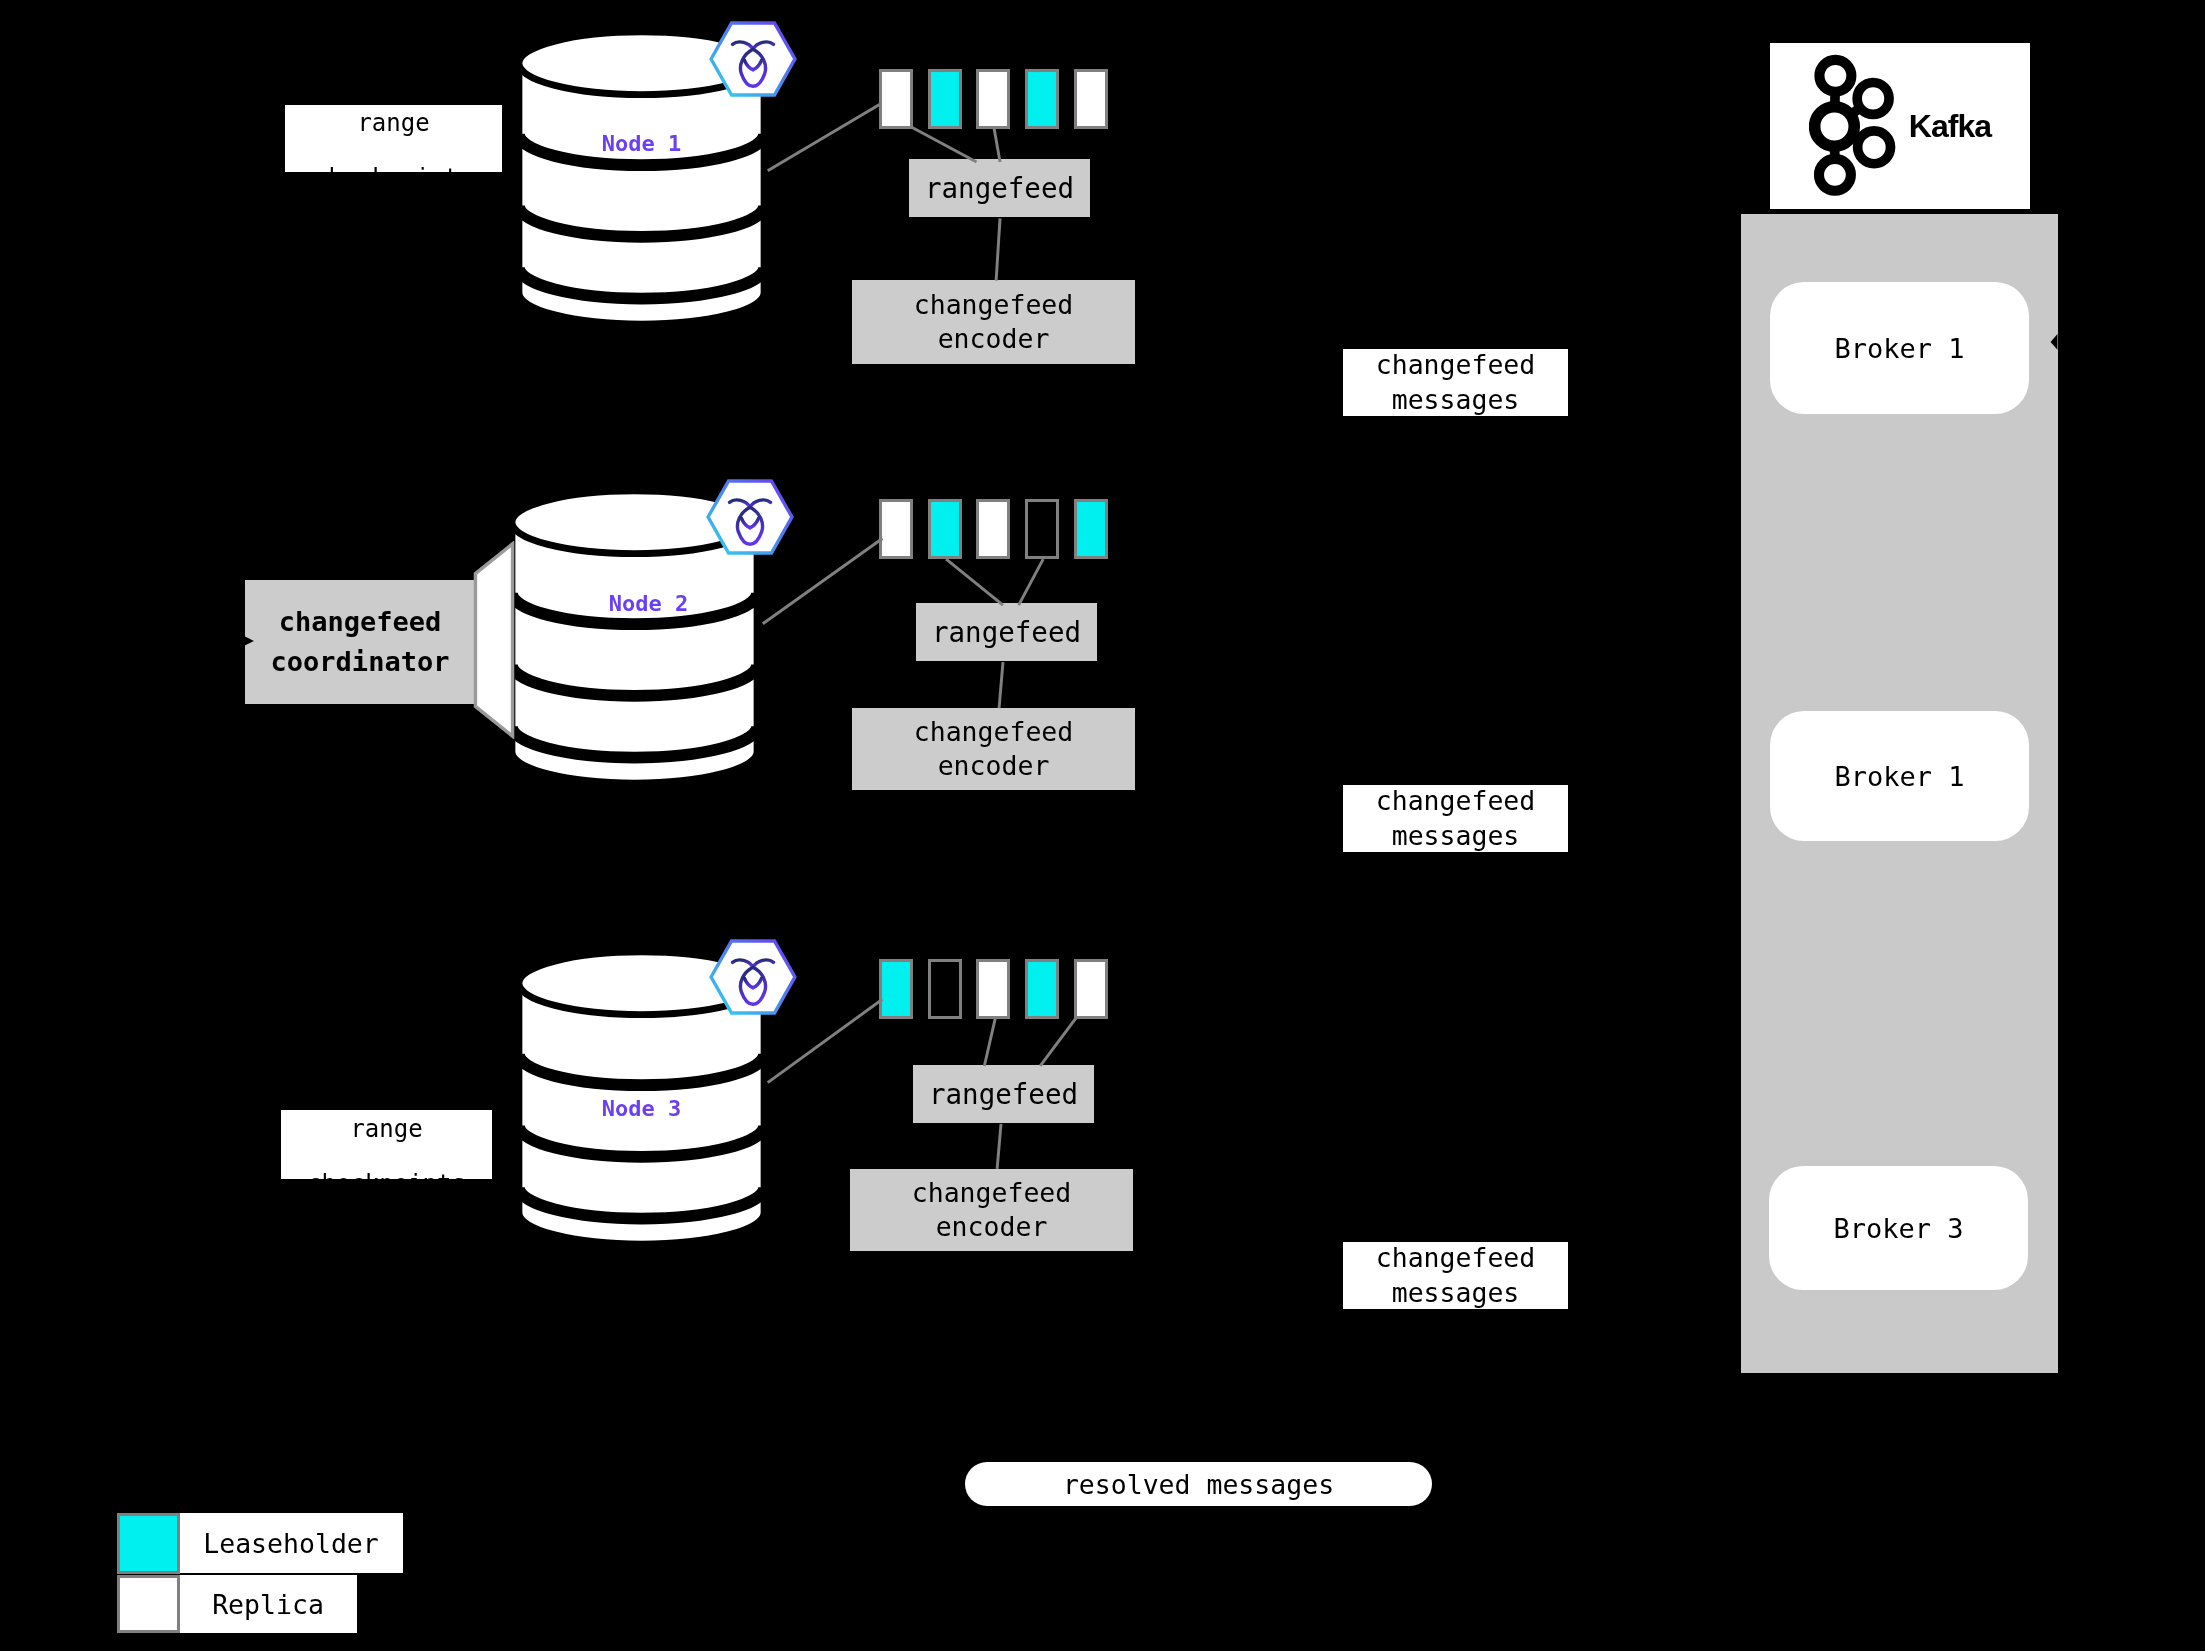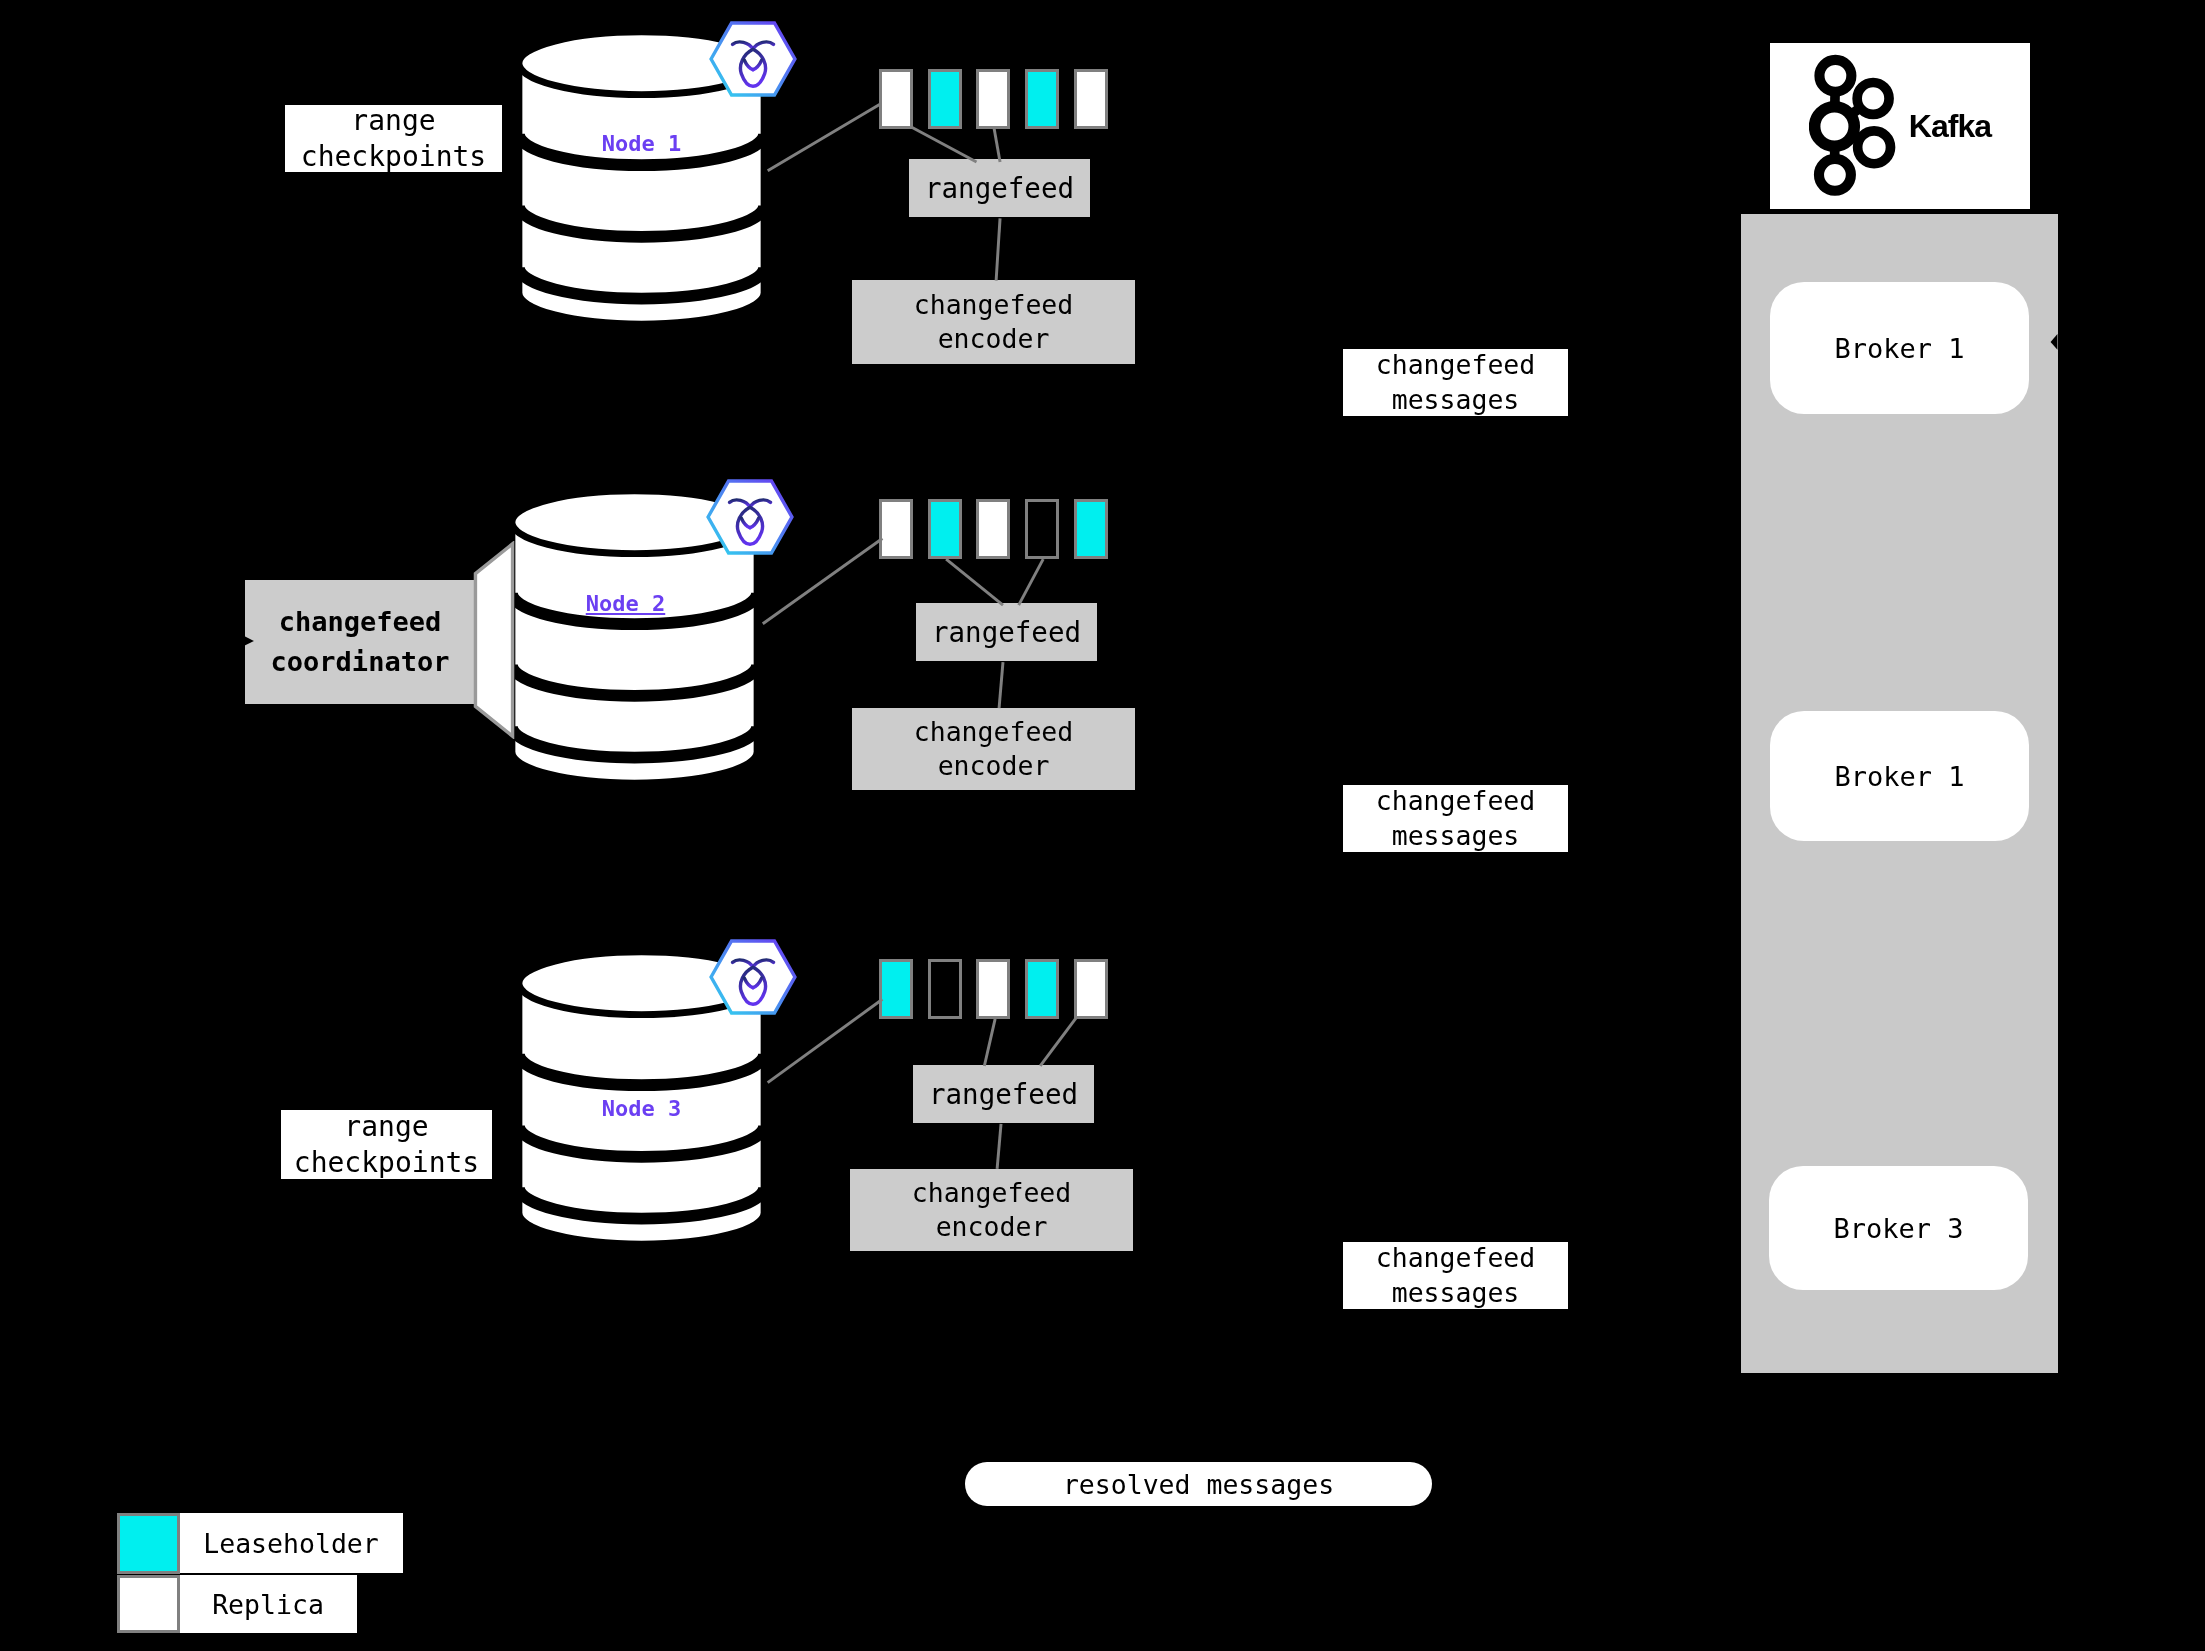--- a/index.html
+++ b/index.html
@@ -10,21 +10,21 @@
   #canvas{
     position:relative;width:2205px;height:1652px;background:var(--bg);overflow:hidden;
     font-family:"DejaVu Sans Mono","Liberation Mono",monospace;color:var(--black);
   }
   .abs{position:absolute;}
   .whitebox{background:var(--white);color:var(--black);display:flex;flex-direction:column;
     align-items:center;justify-content:center;text-align:center;z-index:2;}
   .graybox{background:var(--panel);color:var(--black);display:flex;flex-direction:column;
     align-items:center;justify-content:center;text-align:center;z-index:2;}
   .lbl-line{display:block;line-height:1.28;font-size:26.5px;}
-  .side-label .lbl-line{font-size:28px;}
+  .side-label .lbl-line{font-size:24px;margin-top:24px;}
   .node-label{z-index:4;text-align:center;font-weight:bold;font-size:22px;color:var(--purple);}
   .blocks-row{display:flex;gap:14.7px;z-index:3;}
   .block{width:34px;height:60px;border:3.9px solid var(--block_border);box-sizing:border-box;}
   .block--leaseholder{background:var(--cyan);}
   .block--replica{background:var(--white);}
   .block--empty{background:var(--bg);}
   .rangefeed-box{font-size:27.5px;text-align:right;}
   .coordinator .lbl-line{font-weight:bold;font-size:27px;line-height:1.5;}
   .msg-label .lbl-line{font-size:26.5px;line-height:1.3;}
   .broker{background:var(--white);border-radius:34px;display:flex;align-items:center;
@@ -106,21 +106,21 @@
   <svg class="abs cyl" style="left:507px;top:484px;" width="255" height="304" viewBox="0 0 520 620">
     <path d="M10 78 L10 546 A250 64 0 0 0 510 546 L510 78" fill="#ffffff" stroke="#000000" stroke-width="14"></path>
     <path d="M10 222 A250 64 0 0 0 510 222" fill="none" stroke="#000000" stroke-width="24"></path>
     <path d="M10 368 A250 64 0 0 0 510 368" fill="none" stroke="#000000" stroke-width="24"></path>
     <path d="M10 494 A250 64 0 0 0 510 494" fill="none" stroke="#000000" stroke-width="24"></path>
     <ellipse cx="260" cy="78" rx="250" ry="64" fill="#ffffff" stroke="#000000" stroke-width="14"></ellipse>
   </svg>
   <svg class="abs flag" style="left:473px;top:541px;" width="42" height="198" viewBox="0 0 86 404">
     <polygon points="5,66 81,5 81,399 5,338" fill="#ffffff" stroke="#9a9a9a" stroke-width="7"></polygon>
   </svg>
-  <div class="abs node-label" style="left:498px;top:591px;width:255px;text-decoration:underline;">Node 2</div>
+  <div class="abs node-label" style="left:521px;top:591px;width:255px;">Node 2</div>
   <svg class="abs hex" style="left:706px;top:478px;" width="88" height="78" viewBox="0 0 180 160">
     <polygon points="4,80 46,6 134,6 176,80 134,154 46,154" fill="#ffffff" stroke="url(#hexgrad)" stroke-width="7"></polygon>
     <g fill="none" stroke="url(#glyphgrad)" stroke-width="7" stroke-linecap="round">
       <path d="M90 60 C82 46 60 40 48 50"></path>
       <path d="M90 60 C98 46 120 40 132 50"></path>
       <path d="M90 60 C70 70 60 92 66 110 C72 127 81 136 90 136 C99 136 108 127 114 110 C120 92 110 70 90 60 Z"></path>
       <path d="M72 82 C78 95 84 100 90 102"></path>
       <path d="M108 82 C102 95 96 100 90 102"></path>
       <path d="M90 102 L90 136"></path>
     </g>

